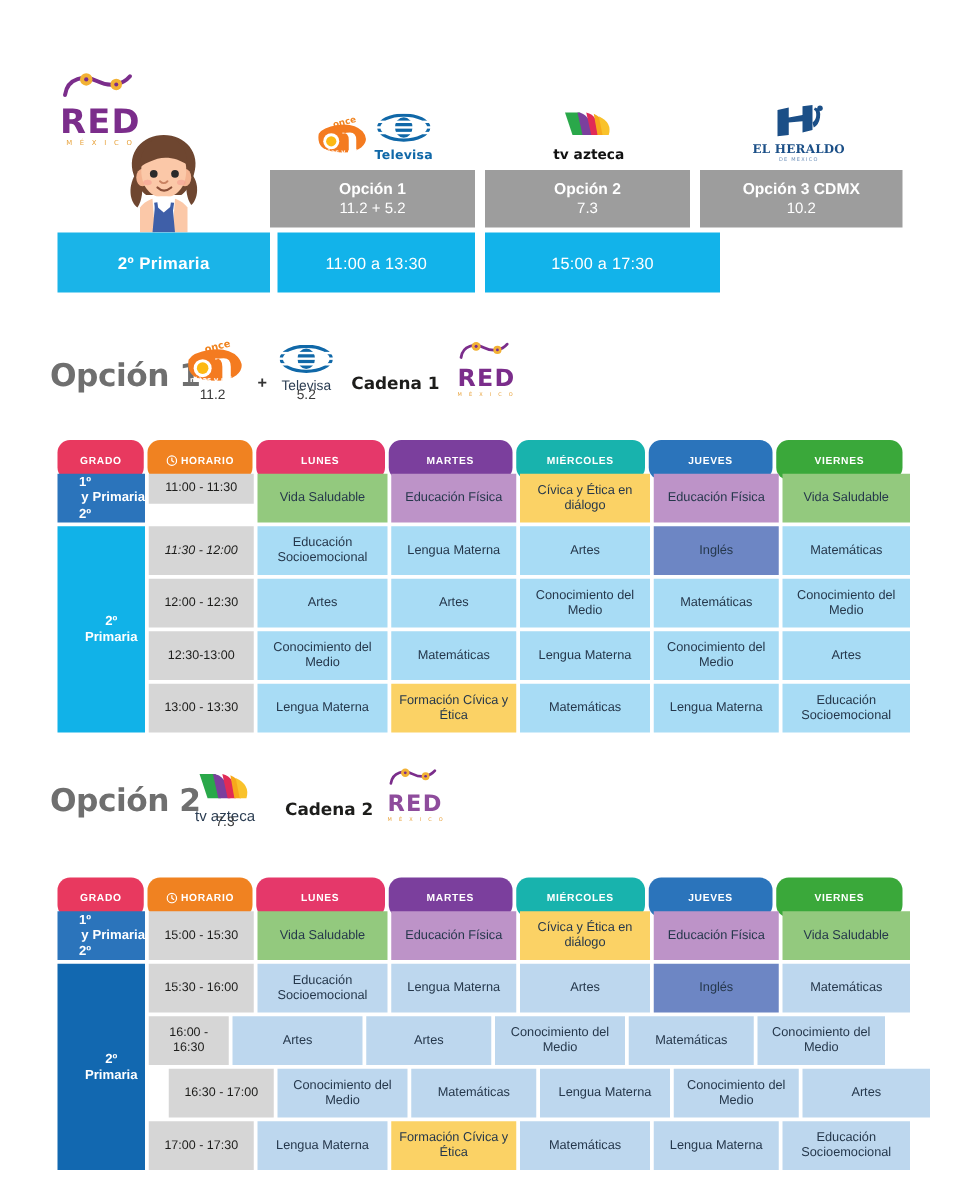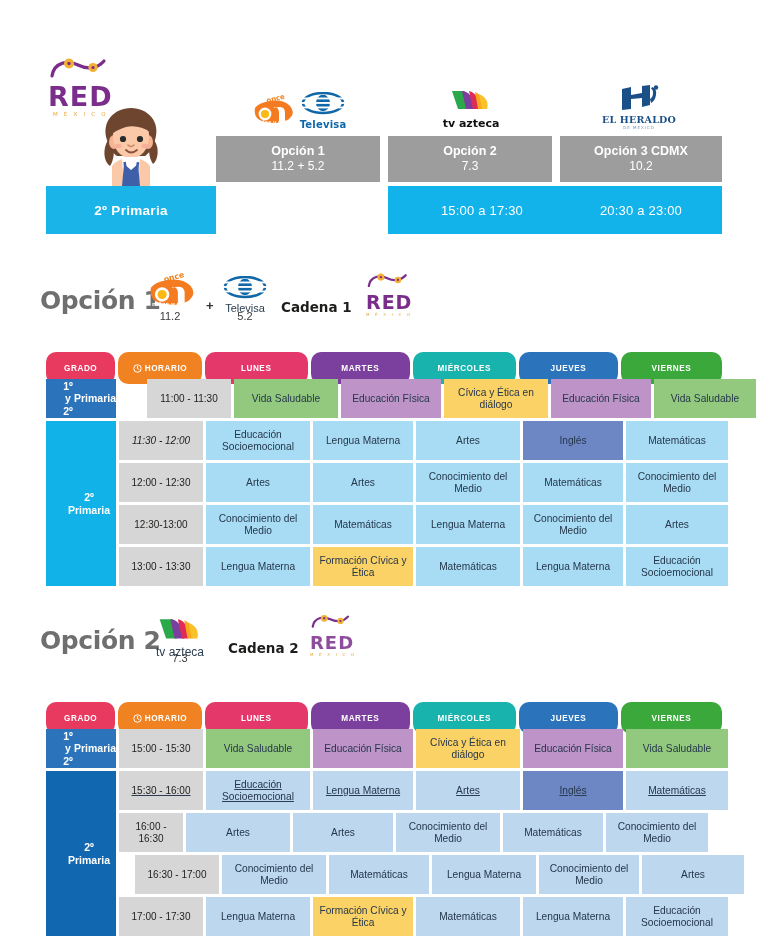--- a/index.html
+++ b/index.html
@@ -202,22 +202,22 @@
     </div>
     <div class="chan-col" style="left:388px;width:164px;">
       <span class="opt-name">Opción 2</span>
       <span class="opt-num">7.3</span>
     </div>
     <div class="chan-col" style="left:560px;width:162px;">
       <span class="opt-name">Opción 3 CDMX</span>
       <span class="opt-num">10.2</span>
     </div>
 
+    <div class="time-col" style="left:222px;width:158px;">11:00 a 13:30</div>
     <div class="time-col" style="left:388px;width:188px;">15:00 a 17:30</div>
-    <div class="time-col" style="left:560px;width:162px;">20:30 a 23:00</div>
   </div>
 
   <div class="section-head" style="top:268px;">
     <div class="opt-title">Opción 1</div>
 
     <div style="position:absolute;left:145px;top:4px;">
       <svg width="50" height="36" viewBox="0 0 44 32">
         <text x="17" y="9" font-family="DejaVu Sans" font-size="7" font-weight="bold" fill="#f0831f" transform="rotate(-14 17 9)">once</text>
         <path d="M5 14 q-2 12 10 14 q16 3 24 -3 q7 -6 1 -13 q-7 -7 -20 -5 q-12 2 -15 7Z" fill="#f47b20"></path>
         <circle cx="15" cy="20" r="6.4" fill="#fff"></circle>
@@ -285,21 +285,21 @@
           <span>VIERNES</span>
         </div>
       </div>
       <div style="position: relative; height: 210px;">
         <div class="grade-cell" style="position: absolute; left: 0px; top: 0px; width: 70px; height: 39px; background: rgb(43, 116, 187);">
           <div>1º y 2º</div>
           <div>Primaria</div>
         </div>
         <div class="grade-cell" style="position: absolute; left: 0px; top: 42px; width: 70px; height: 165px; background: rgb(17, 178, 232);">2º Primaria</div>
         <div class="body-row" style="position: absolute; left: 73px; top: 0px; height: 39px;">
-          <div class="cell time" style="width: 84px; height: 39px; margin-right: 3px; margin-left: 28px;">11:00 - 11:30</div>
+          <div class="cell time" style="width: 84px; height: 24px; margin-right: 3px;">11:00 - 11:30</div>
           <div class="cell" style="width: 104px; height: 39px; background: rgb(147, 201, 126); margin-right: 3px;">Vida Saludable</div>
           <div class="cell" style="width: 100px; height: 39px; background: rgb(189, 147, 200); margin-right: 3px;">Educación Física</div>
           <div class="cell" style="width: 104px; height: 39px; background: rgb(251, 210, 101); margin-right: 3px;">Cívica y Ética en diálogo</div>
           <div class="cell" style="width: 100px; height: 39px; background: rgb(189, 147, 200); margin-right: 3px;">Educación Física</div>
           <div class="cell" style="width: 102px; height: 39px; background: rgb(147, 201, 126); margin-right: 0px;">Vida Saludable</div>
         </div>
         <div class="body-row" style="position: absolute; left: 73px; top: 42px; height: 39px;">
           <div class="cell time" style="width: 84px; height: 39px; margin-right: 3px; font-style: italic;">11:30 - 12:00</div>
           <div class="cell" style="width: 104px; height: 39px; background: rgb(168, 220, 245); margin-right: 3px;">Educación Socioemocional</div>
           <div class="cell" style="width: 100px; height: 39px; background: rgb(168, 220, 245); margin-right: 3px;">Lengua Materna</div>
@@ -399,21 +399,21 @@
         </div>
         <div class="grade-cell" style="position: absolute; left: 0px; top: 42px; width: 70px; height: 165px; background: rgb(18, 104, 176);">2º Primaria</div>
         <div class="body-row" style="position: absolute; left: 73px; top: 0px; height: 39px;">
           <div class="cell time" style="width: 84px; height: 39px; margin-right: 3px;">15:00 - 15:30</div>
           <div class="cell" style="width: 104px; height: 39px; background: rgb(147, 201, 126); margin-right: 3px;">Vida Saludable</div>
           <div class="cell" style="width: 100px; height: 39px; background: rgb(189, 147, 200); margin-right: 3px;">Educación Física</div>
           <div class="cell" style="width: 104px; height: 39px; background: rgb(251, 210, 101); margin-right: 3px;">Cívica y Ética en diálogo</div>
           <div class="cell" style="width: 100px; height: 39px; background: rgb(189, 147, 200); margin-right: 3px;">Educación Física</div>
           <div class="cell" style="width: 102px; height: 39px; background: rgb(147, 201, 126); margin-right: 0px;">Vida Saludable</div>
         </div>
-        <div class="body-row" style="position: absolute; left: 73px; top: 42px; height: 32px; text-decoration: underline;">
+        <div class="body-row" style="position: absolute; left: 73px; top: 42px; height: 32px;">
           <div class="cell time" style="width: 84px; height: 39px; margin-right: 3px;">15:30 - 16:00</div>
           <div class="cell" style="width: 104px; height: 39px; background: rgb(189, 215, 238); margin-right: 3px;">Educación Socioemocional</div>
           <div class="cell" style="width: 100px; height: 39px; background: rgb(189, 215, 238); margin-right: 3px;">Lengua Materna</div>
           <div class="cell" style="width: 104px; height: 39px; background: rgb(189, 215, 238); margin-right: 3px;">Artes</div>
           <div class="cell" style="width: 100px; height: 39px; background: rgb(109, 134, 196); margin-right: 3px;">Inglés</div>
           <div class="cell" style="width: 102px; height: 39px; background: rgb(189, 215, 238); margin-right: 0px;">Matemáticas</div>
         </div>
         <div class="body-row" style="position: absolute; left: 73px; top: 84px; height: 39px;">
           <div class="cell time" style="width: 64px; height: 39px; margin-right: 3px;">16:00 - 16:30</div>
           <div class="cell" style="width: 104px; height: 39px; background: rgb(189, 215, 238); margin-right: 3px;">Artes</div>

